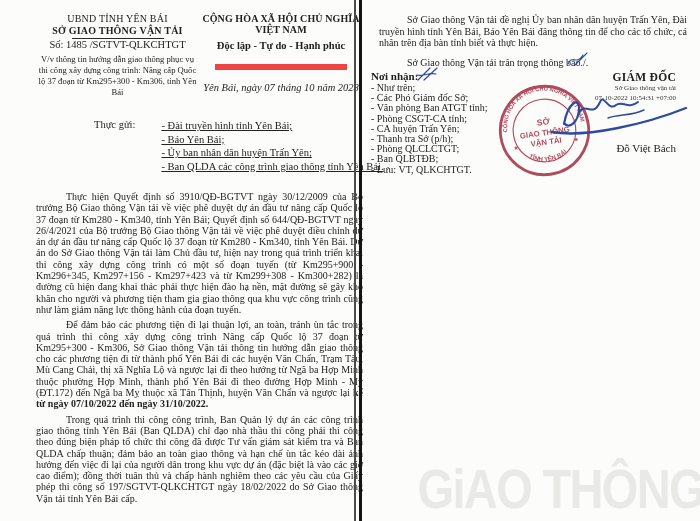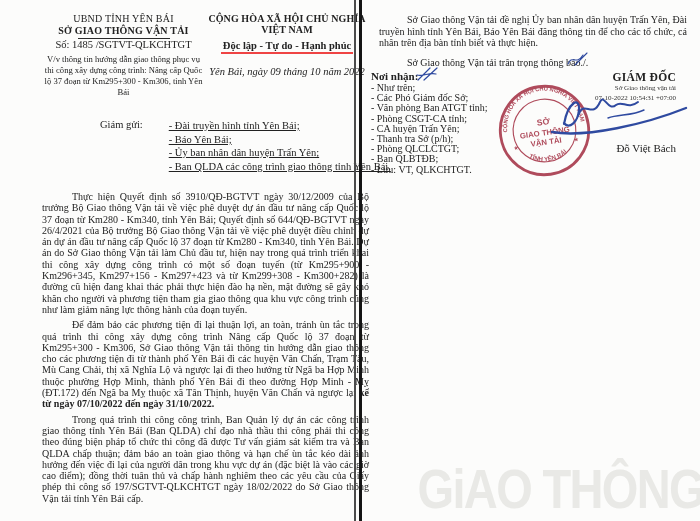--- a/index.html
+++ b/index.html
@@ -4,34 +4,34 @@
 <style>
   html,body{margin:0;padding:0;background:#ffffff;}
   body{width:700px;height:521px;overflow:hidden;font-family:"Liberation Serif",serif;color:#222;}
   .canvas{position:relative;width:700px;height:521px;background:#fcfcfb;overflow:hidden;}
 
   
   .sep-a{position:absolute;left:354px;top:0;width:2px;height:521px;background:#4c4c4c;z-index:5;}
   .sep-b{position:absolute;left:359px;top:0;width:3px;height:521px;background:#141414;z-index:5;}
 
   .page{position:absolute;top:0;height:521px;background:transparent;}
-  .page-left{left:16px;width:326px;}
+  .page-left{left:10px;width:326px;}
   .page-right{left:363px;width:337px;}
 
   
   .hdr{position:absolute;left:26px;top:13px;width:327px;display:flex;z-index:4;}
   .hdr-l{width:163px;text-align:center;}
   .hdr-r{flex:1;text-align:center;}
   .org-parent{font-size:10px;letter-spacing:.2px;}
   .org-name{font-size:10px;font-weight:bold;margin-top:1px;letter-spacing:.2px;}
   .rule{width:92px;height:1px;background:#2a2a2a;margin:2px auto 0 auto;}
   .doc-no{font-size:10.5px;margin-top:0;}
   .subject{font-size:8.6px;line-height:11px;margin:4px auto 0 auto;width:158px;}
   .motto1{font-size:10px;font-weight:bold;letter-spacing:.1px;}
-  .motto2{display:inline-block;font-size:10.5px;font-weight:bold;margin-top:1px;padding:0 2px 1px 2px;border-bottom:2px solid #ef4444;}
+  .motto2{display:inline-block;font-size:10.5px;font-weight:bold;margin-top:1px;padding:0 2px 13px 2px;border-bottom:6px solid #ef4444;}
   .place-date{font-style:italic;font-size:10.5px;margin-top:12px;}
 
   
   .kinhgui{position:absolute;left:84px;top:119px;font-size:10.5px;z-index:4;}
   .kg-row{display:flex;}
   .kg-label{white-space:nowrap;}
   .kg-list{margin-left:26px;}
   .kg-list div{line-height:13.6px;white-space:nowrap;text-decoration:underline;}
 
   
@@ -73,27 +73,27 @@
       <div class="hdr-l">
         <div class="org-parent">UBND TỈNH YÊN BÁI</div>
         <div class="org-name">SỞ GIAO THÔNG VẬN TẢI</div>
         <div class="rule"></div>
         <div class="doc-no">Số: 1485  /SGTVT-QLKCHTGT</div>
         <div class="subject">V/v thông tin hướng dẫn giao thông phục vụ thi công xây dựng công trình: Nâng cấp Quốc lộ 37 đoạn từ Km295+300 - Km306, tỉnh Yên Bái</div>
       </div>
       <div class="hdr-r">
         <div class="motto1">CỘNG HÒA XÃ HỘI CHỦ NGHĨA VIỆT NAM</div>
         <div><span class="motto2">Độc lập - Tự do - Hạnh phúc</span></div>
-        <div class="place-date">Yên Bái, ngày 09   tháng 10 năm 2022</div>
+        <div class="place-date">Yên Bái, ngày 07   tháng 10 năm 2028</div>
       </div>
     </div>
 
     <div class="kinhgui">
       <div class="kg-row">
-        <span class="kg-label">Giám gửi:</span>
+        <span class="kg-label">Thực gửi:</span>
         <div class="kg-list">
             <div>- Đài truyền hình tỉnh Yên Bái;</div>
             <div>- Báo Yên Bái;</div>
             <div>- Ủy ban nhân dân huyện Trấn Yên;</div>
             <div>- Ban QLDA các công trình giao thông tỉnh Yên Bái.</div>
           </div>
       </div>
     </div>
 
     <div class="body-l">

